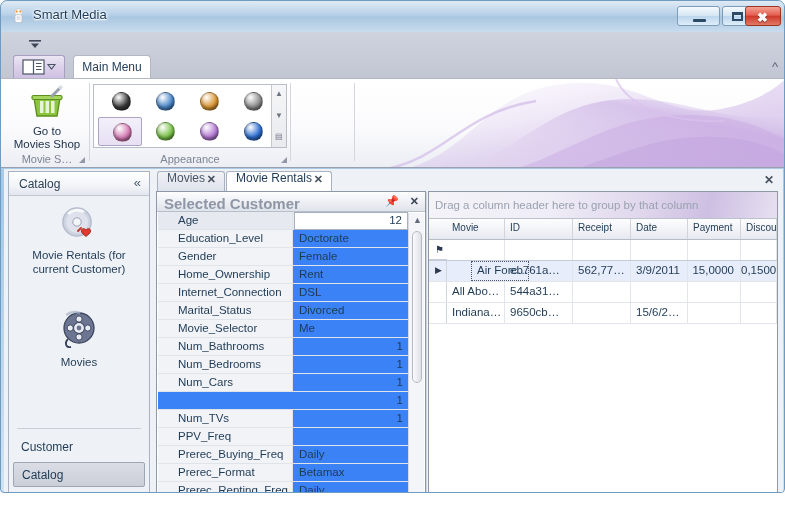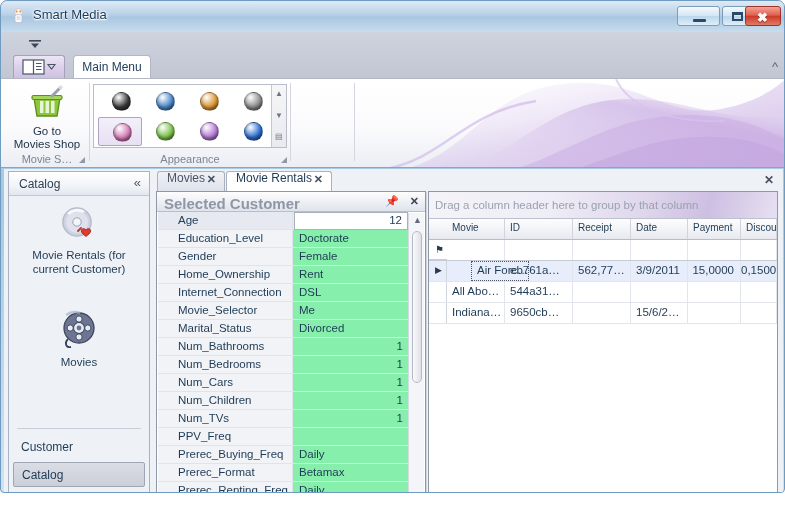--- a/index.html
+++ b/index.html
@@ -280,21 +280,21 @@
     position: absolute; right: 26px; top: 3px;
     font-size: 11px; color: #3e4758; cursor: default;
   }
   #prop-close {
     position: absolute; right: 6px; top: 3px;
     font-size: 11px; font-weight: bold; color: #3e4758; cursor: default;
   }
   #prop-grid {
     position: absolute; left: 1px; top: 20px; width: 250px; height: 308px;
     overflow: hidden;
-    background: #86efac;
+    background: #3b82f6;
   }
   .prow {
     position: relative; height: 18px; width: 250px;
     border-bottom: 1px solid #dfe3ea;
   }
   .prow.sel { background: #e6e9f0; }
   .pname {
     position: absolute; left: 0; top: 0; width: 135px; height: 17px;
     background: #f1f3f7;
     border-right: 1px solid #dfe3ea;
@@ -621,41 +621,40 @@
           </div>
           <div class="prow">
             <div class="pname">Home_Ownership</div>
             <div class="pval">Rent</div>
           </div>
           <div class="prow">
             <div class="pname">Internet_Connection</div>
             <div class="pval">DSL</div>
           </div>
           <div class="prow">
+            <div class="pname">Marital_Status</div>
+            <div class="pval">Divorced</div>
+          </div>
+          <div class="prow">
             <div class="pname">Movie_Selector</div>
             <div class="pval">Me</div>
           </div>
           <div class="prow">
-            <div class="pname">Marital_Status</div>
-            <div class="pval">Divorced</div>
-          </div>
-          <div class="prow">
             <div class="pname">Num_Bathrooms</div>
             <div class="pval num">1</div>
           </div>
           <div class="prow">
             <div class="pname">Num_Bedrooms</div>
             <div class="pval num">1</div>
           </div>
           <div class="prow">
             <div class="pname">Num_Cars</div>
             <div class="pval num">1</div>
           </div>
           <div class="prow">
-            <div class="pname">Num_Children</div>
             <div class="pval num">1</div>
           </div>
           <div class="prow">
             <div class="pname">Num_TVs</div>
             <div class="pval num">1</div>
           </div>
           <div class="prow">
             <div class="pname">PPV_Freq</div>
           </div>
           <div class="prow">

